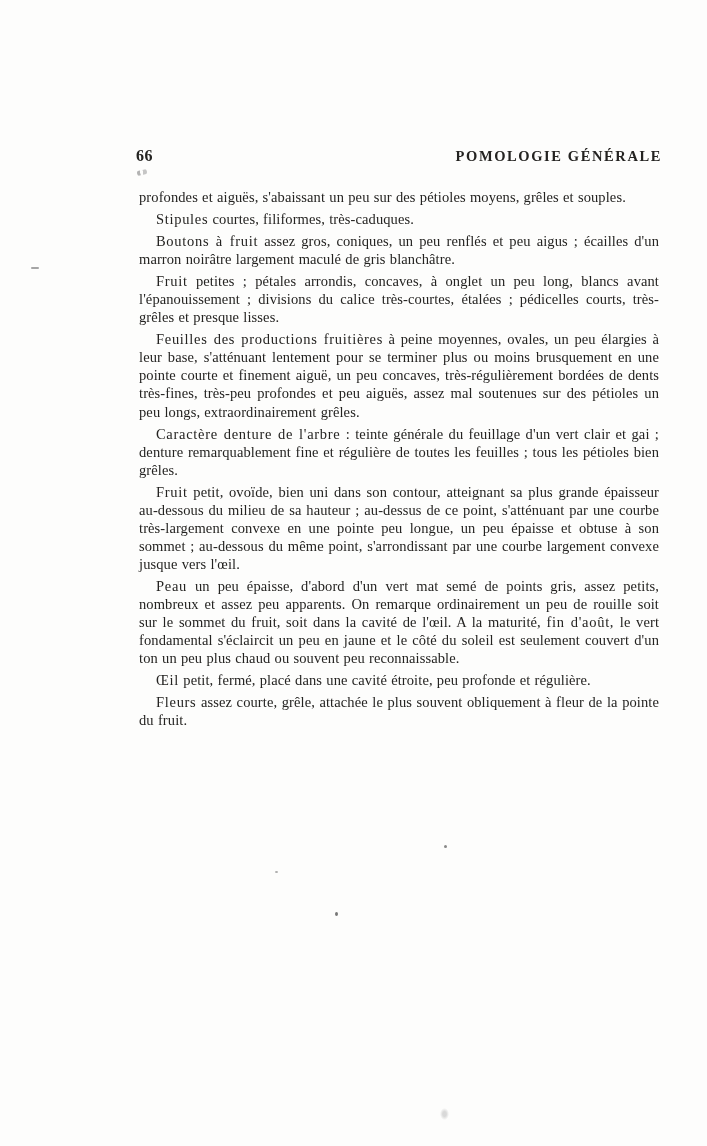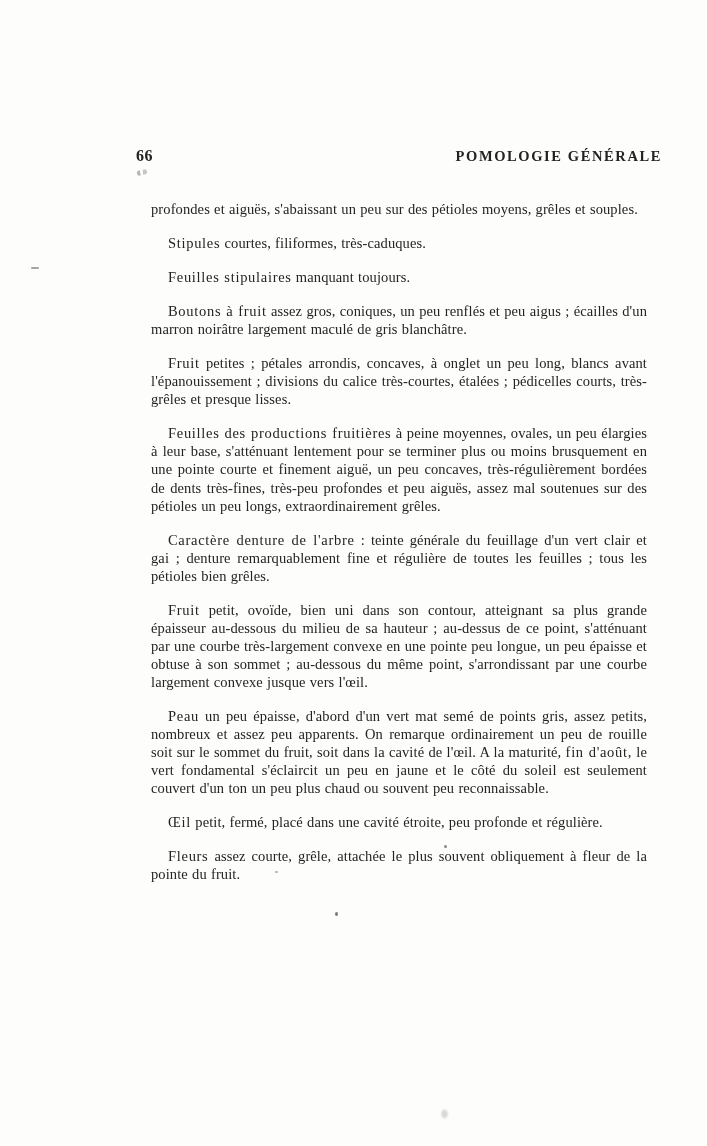--- a/index.html
+++ b/index.html
@@ -36,21 +36,21 @@
   }
   .text-column{
     position:absolute;
     left:135px;top:184px;width:528px;
     font-size:14.5px;
     line-height:18.05px;
     text-align:justify;
     letter-spacing:0.1px;
     word-spacing:0.5px;
   }
-  .text-column p{margin:16px;padding:0;}
+  .text-column p{margin:4px;padding:0;}
   .text-column p.indent{text-indent:17px;}
   .lead{
     font-weight:400;
     letter-spacing:0.7px;
   }
   
   .artifact{position:absolute;pointer-events:none;}
   .a-smudge66{left:137px;top:170px;width:10px;height:5px;
     background:linear-gradient(100deg,#777 0 35%,transparent 36% 55%,#999 56% 100%);
     opacity:.55;border-radius:2px;transform:rotate(-12deg);}
@@ -67,21 +67,20 @@
 <div class="sheet">
 
   <div class="page-header">
     <span class="page-number">66</span>
     <span class="running-title">POMOLOGIE GÉNÉRALE</span>
   </div>
 
   <div class="text-column">
       <p><span class="txt">profondes et aiguës, s'abaissant un peu sur des pétioles moyens, grêles et souples.</span></p>
       <p class="indent"><span class="lead">Stipules</span><span class="txt"> courtes, filiformes, très-caduques.</span></p>
-      <p class="indent"><span class="lead">Feuilles stipulaires</span><span class="txt"> manquant toujours.</span></p>
       <p class="indent"><span class="lead">Boutons à fruit</span><span class="txt"> assez gros, coniques, un peu renflés et peu aigus ; écailles d'un marron noirâtre largement maculé de gris blanchâtre.</span></p>
       <p class="indent"><span class="lead">Fruit</span><span class="txt"> petites ; pétales arrondis, concaves, à onglet un peu long, blancs avant l'épanouissement ; divisions du calice très-courtes, étalées ; pédicelles courts, très-grêles et presque lisses.</span></p>
       <p class="indent"><span class="lead">Feuilles des productions fruitières</span><span class="txt"> à peine moyennes, ovales, un peu élargies à leur base, s'atténuant lentement pour se terminer plus ou moins brusquement en une pointe courte et finement aiguë, un peu concaves, très-régulièrement bordées de dents très-fines, très-peu profondes et peu aiguës, assez mal soutenues sur des pétioles un peu longs, extraordinairement grêles.</span></p>
       <p class="indent"><span class="lead">Caractère denture de l'arbre</span><span class="txt"> : teinte générale du feuillage d'un vert clair et gai ; denture remarquablement fine et régulière de toutes les feuilles ; tous les pétioles bien grêles.</span></p>
       <p class="indent"><span class="lead">Fruit</span><span class="txt"> petit, ovoïde, bien uni dans son contour, atteignant sa plus grande épaisseur au-dessous du milieu de sa hauteur ; au-dessus de ce point, s'atténuant par une courbe très-largement convexe en une pointe peu longue, un peu épaisse et obtuse à son sommet ; au-dessous du même point, s'arrondissant par une courbe largement convexe jusque vers l'œil.</span></p>
       <p class="indent"><span class="lead">Peau</span><span class="txt"> un peu épaisse, d'abord d'un vert mat semé de points gris, assez petits, nombreux et assez peu apparents. On remarque ordinairement un peu de rouille soit sur le sommet du fruit, soit dans la cavité de l'œil. A la maturité, </span><span class="lead">fin d'août,</span><span class="txt"> le vert fondamental s'éclaircit un peu en jaune et le côté du soleil est seulement couvert d'un ton un peu plus chaud ou souvent peu reconnaissable.</span></p>
       <p class="indent"><span class="lead">Œil</span><span class="txt"> petit, fermé, placé dans une cavité étroite, peu profonde et régulière.</span></p>
       <p class="indent"><span class="lead">Fleurs</span><span class="txt"> assez courte, grêle, attachée le plus souvent obliquement à fleur de la pointe du fruit.</span></p>
     </div>
 

